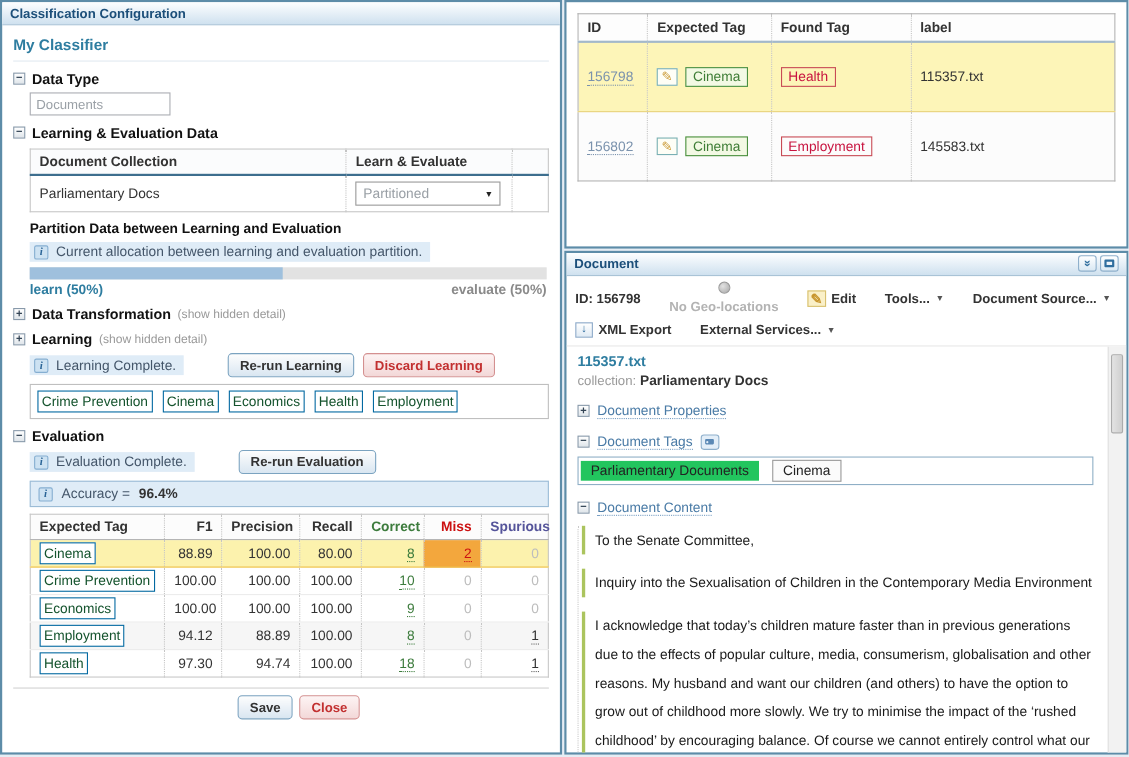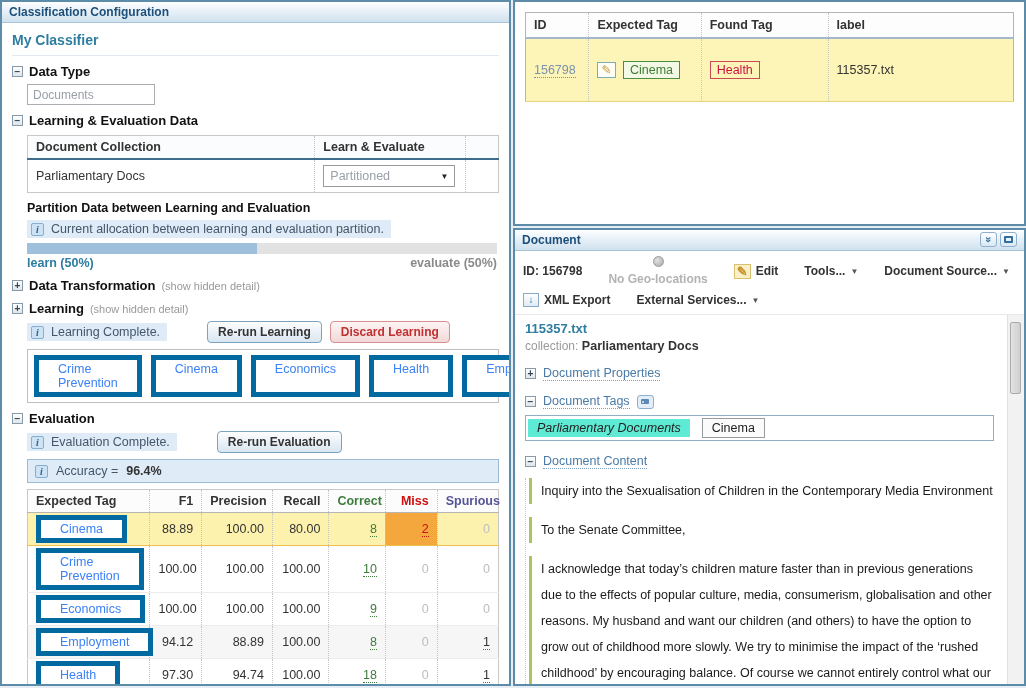--- a/index.html
+++ b/index.html
@@ -56,21 +56,21 @@
   .pfill { height:100%; background:#9fc0dd; }
   .plabels { display:flex; justify-content:space-between; font-weight:bold; font-size:12.5px; margin:2px 2px 0 15px; }
   .learn-lb { color:#2e7da0; } .eval-lb { color:#8a8a8a; }
 
   .inline-row { display:flex; align-items:center; gap:8px; margin:5px 0 0 15px; }
   .btn { border-radius:4px; font-weight:bold; font-size:12px; padding:3px 10px; cursor:pointer; font-family:inherit; }
   .btn-blue { border:1px solid #7ba3c0; background:linear-gradient(#fdfdfd,#d9e6f1); color:#333;margin-left:32px; }
   .btn-red  { border:1px solid #d49090; background:linear-gradient(#fdf4f4,#f3d8d8); color:#c23030; }
 
   .tagbox { border:1px solid #bfbfbf; margin:6px 0 0 15px; padding:5px 6px; display:flex; gap:9px; }
-  .chip { border:5px solid #0369a1; color:#3b82f6; padding:2px 19px; font-size:12.5px; background:#fff; cursor:pointer; display:inline-block; }
+  .chip { border:1px solid #0369a1; color:#14532d; padding:2px 3px; font-size:12.5px; background:#fff; cursor:pointer; display:inline-block; }
 
   .acc-box { border:1px solid #9cbcd6; background:#dfecf7; margin:6px 0 0 15px; padding:4px 7px;
     display:flex; gap:8px; align-items:center; color:#44566a; font-size:12.5px; }
   .acc-box b { color:#333; }
 
   .ev-table { width:calc(100% - 15px); margin:6px 0 0 15px; border:1px solid #c8c8c8; font-size:12.5px; table-layout:fixed; }
   .ev-table th { padding:4px 8px; border-bottom:1px solid #b5b5b5; text-align:right; background:#fcfcfc; font-size:12.5px; }
   .ev-table th:first-child { text-align:left; }
   .ev-table th + th, .ev-table td + td { border-left:1px dotted #c5c5c5; }
   .ev-table td { padding:2px 8px; text-align:right; height:24px; }
@@ -115,21 +115,21 @@
   .coll-line { margin-top:3px; }
   .coll-label { color:#9a9a9a; font-size:12px; }
   .coll-value { font-weight:bold; color:#333; }
   .doc-sec { margin-top:13px; display:flex; align-items:center; gap:7px; }
   .doc-sec-link { color:#4a7ba6; border-bottom:1px dotted #7aa0c4; cursor:pointer; }
   .tagadd-box { width:17px; height:14px; border:1px solid #8fb0cc; border-radius:3px; background:#e3eef8;
     display:inline-flex; align-items:center; justify-content:center; cursor:pointer; }
   .tag-glyph { width:8px; height:5px; background:#5b88b5; border-radius:1px; position:relative; display:inline-block; }
   .tag-glyph::after { content:""; position:absolute; left:1px; top:1.5px; width:2px; height:2px; background:#e3eef8; border-radius:50%; }
   .tags-strip { border:1px solid #8fafc6; margin-top:6px; padding:2px; display:flex; gap:12px; align-items:center; }
-  .tag-coll { background:#5eead4; font-style:italic; padding:2px 9px; color:#222; }
+  .tag-coll { background:#22c55e; padding:2px 9px; color:#222; }
   .tag-plain { border:1px solid #9a9a9a; padding:2px 9px; background:#fbfbfb; color:#222; }
   .doc-paras { margin-top:9px; border-left:1px dotted #c9c9c9; padding-left:3px; }
   .para { border-left:3px solid #abc45e; padding-left:9px; margin:0 0 13px 0; line-height:26px; color:#1a1a1a; }
 
   .v-scroll { position:absolute; top:0; right:0; bottom:0; width:17px; background:#f2f2f2; border-left:1px solid #e0e0e0; cursor:pointer; }
   .v-thumb { position:absolute; top:7px; left:2px; width:11px; height:72px; background:linear-gradient(90deg,#e3e3e3,#cfcfcf); border:1px solid #ababab; border-radius:2px; cursor:pointer; }
 </style>
 </head>
 <body>
 
@@ -326,20 +326,29 @@
     </tr>
     <tr class="rt-hl">
       <td><span class="id-link">156798</span></td>
       <td>
         <span class="pencil-btn"><span class="pencil-glyph">✎</span></span>
         <span class="chip-green">Cinema</span>
       </td>
       <td><span class="chip-red">Health</span></td>
       <td>115357.txt</td>
     </tr>
+    <tr class="rt-alt">
+      <td><span class="id-link">156802</span></td>
+      <td>
+        <span class="pencil-btn"><span class="pencil-glyph">✎</span></span>
+        <span class="chip-green">Cinema</span>
+      </td>
+      <td><span class="chip-red">Employment</span></td>
+      <td>145583.txt</td>
+    </tr>
   </tbody>
     </table>
 </div>
 
 <div class="panel" id="doc-panel">
   <div class="panel-header">
     <span>Document</span>
     <span class="hdr-btns">
       <span class="hdr-btn">
           <span class="chev2">»</span>
@@ -411,22 +420,22 @@
     <div class="tags-strip">
       <span class="tag-coll">Parliamentary Documents</span>
       <span class="tag-plain">Cinema</span>
     </div>
 
     <div class="doc-sec">
       <span class="ci">−</span>
       <span class="doc-sec-link">Document Content</span>
     </div>
     <div class="doc-paras">
+      <p class="para">To the Senate Committee,</p>
       <p class="para">Inquiry into the Sexualisation of Children in the Contemporary Media Environment</p>
-      <p class="para">To the Senate Committee,</p>
       <p class="para">I acknowledge that today’s children mature faster than in previous generations due to the effects of popular culture, media, consumerism, globalisation and other reasons. My husband and want our children (and others) to have the option to grow out of childhood more slowly. We try to minimise the impact of the ‘rushed childhood’ by encouraging balance. Of course we cannot entirely control what our four children view, hear and do. We can sometimes be clever enough or quick enough to help them avoid some of the bombardment of provocative images and messages they face from media, internet or role models. We feel empowered to say no to our children but can also feel overwhelmed at times.</p>
     </div>
 
     <div class="v-scroll">
       <div class="v-thumb"></div>
     </div>
   </div>
 </div>
 
 </body></html>

